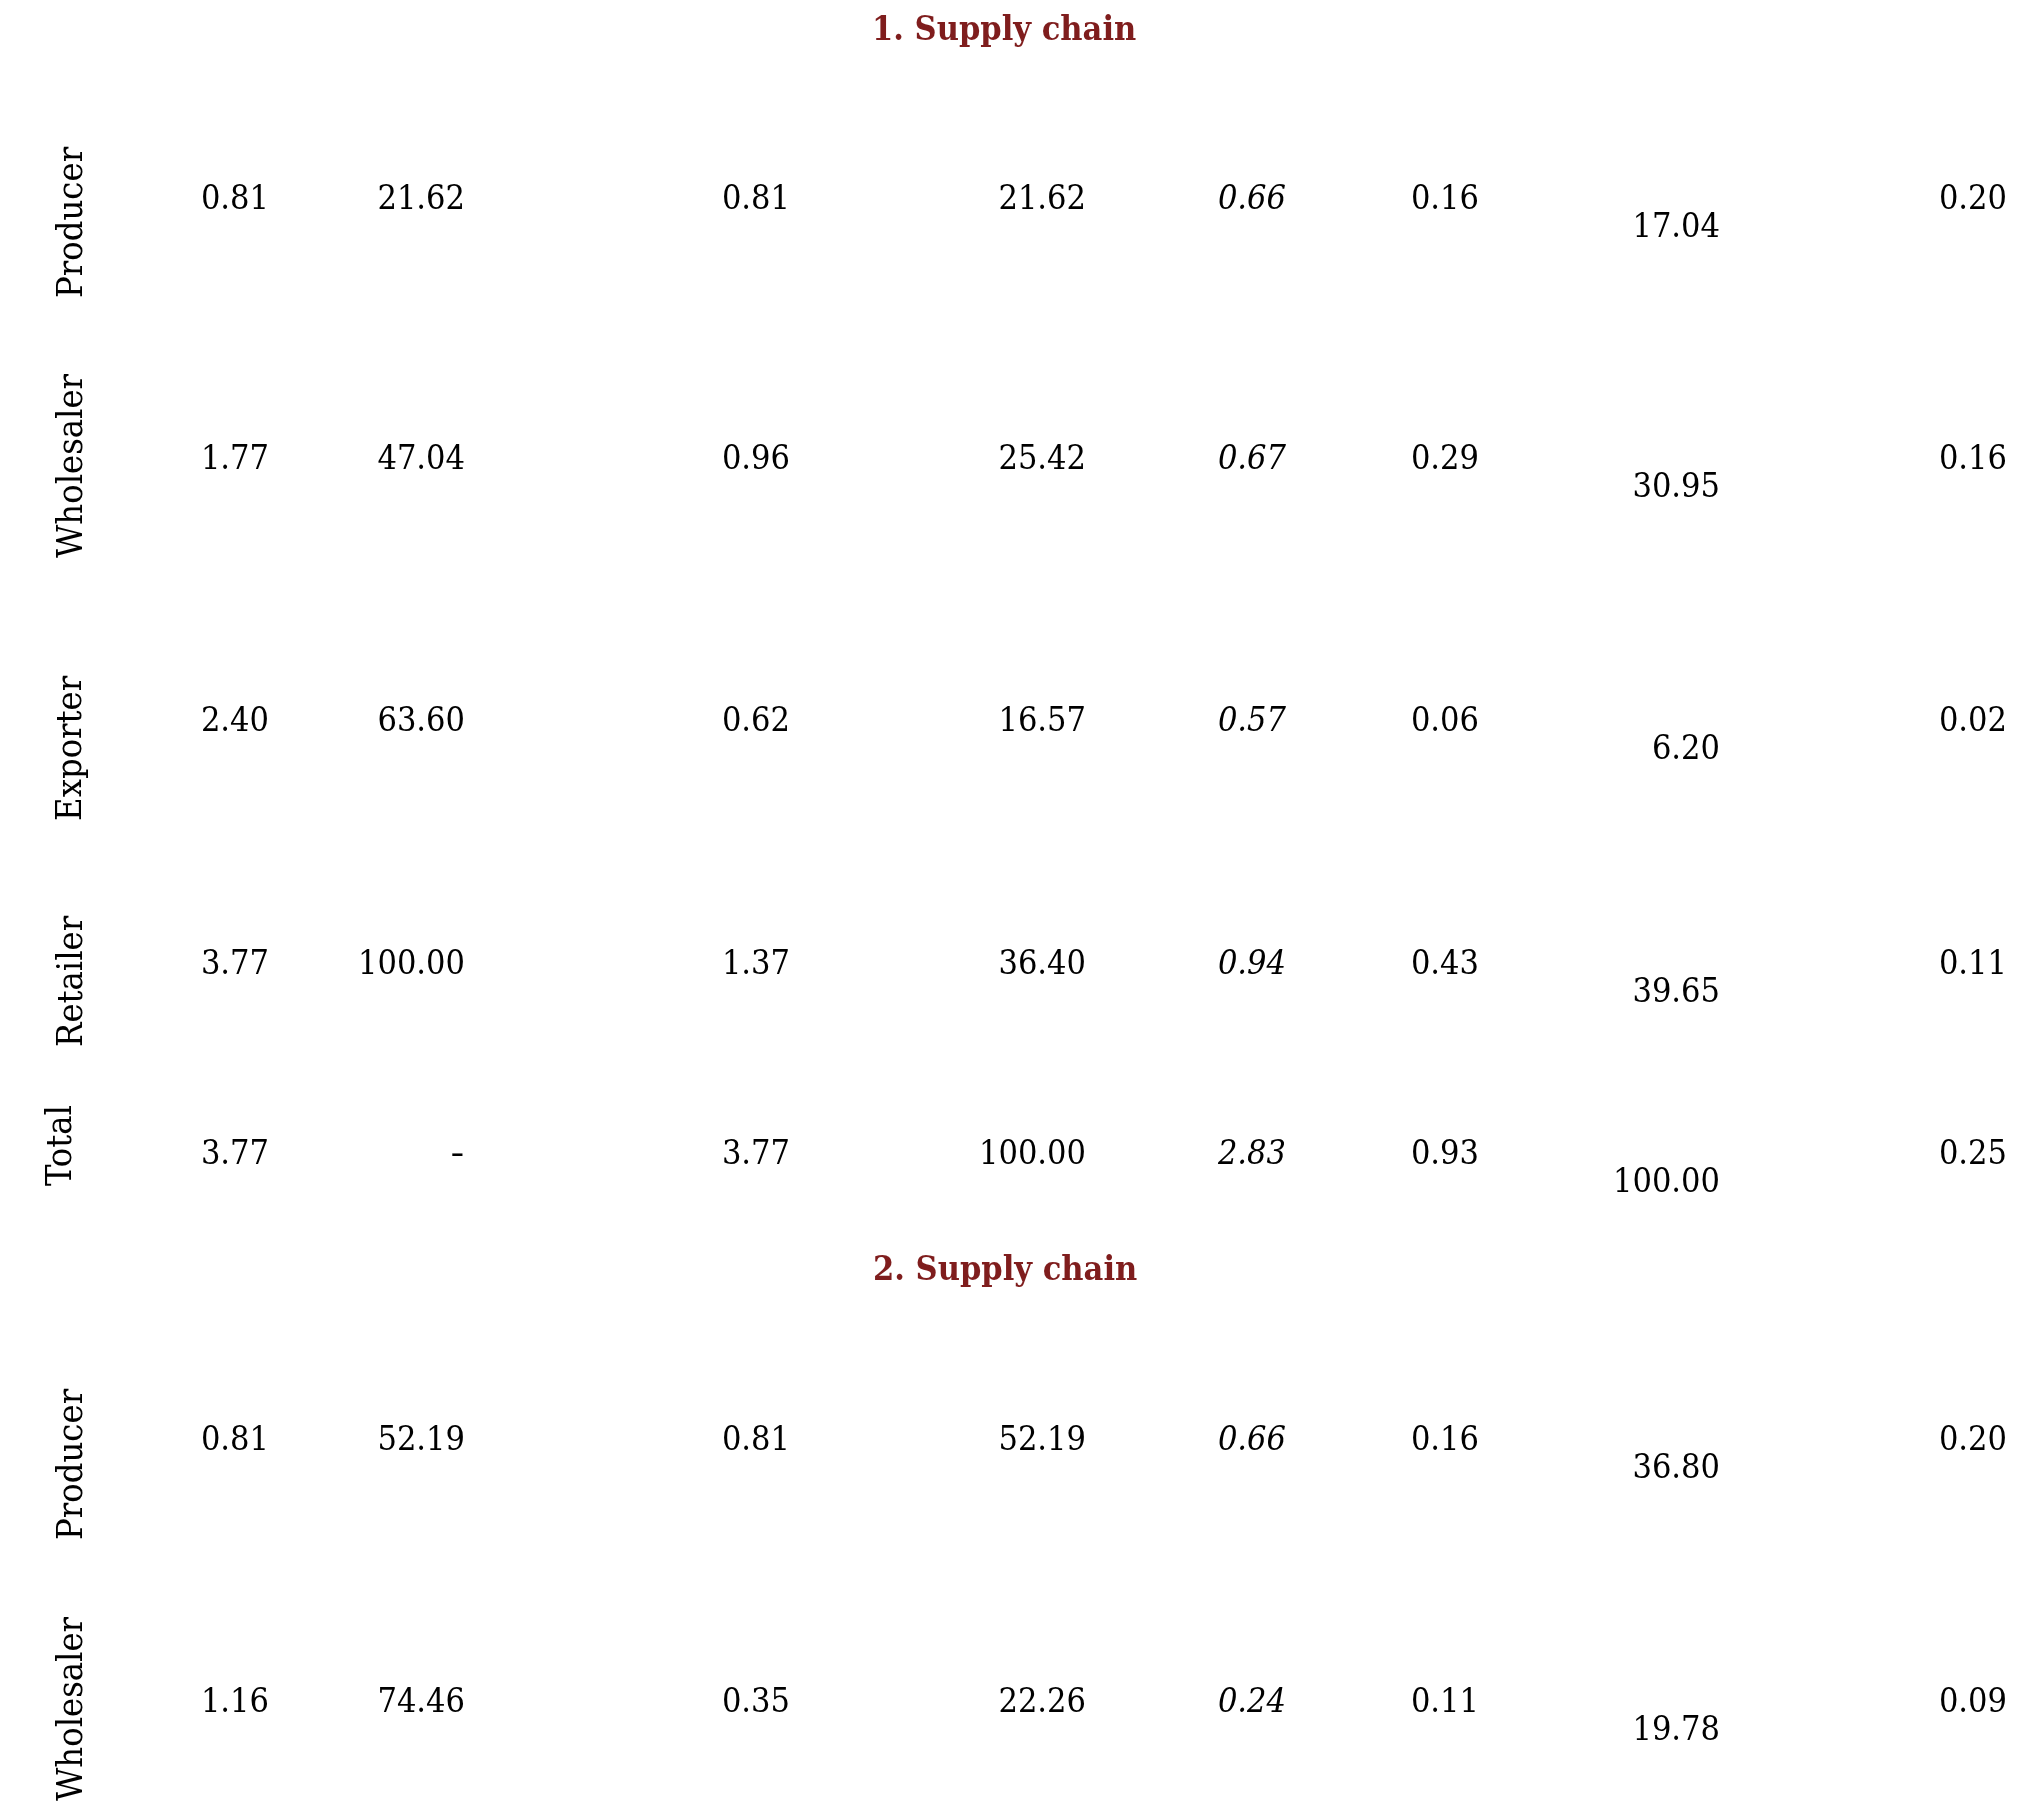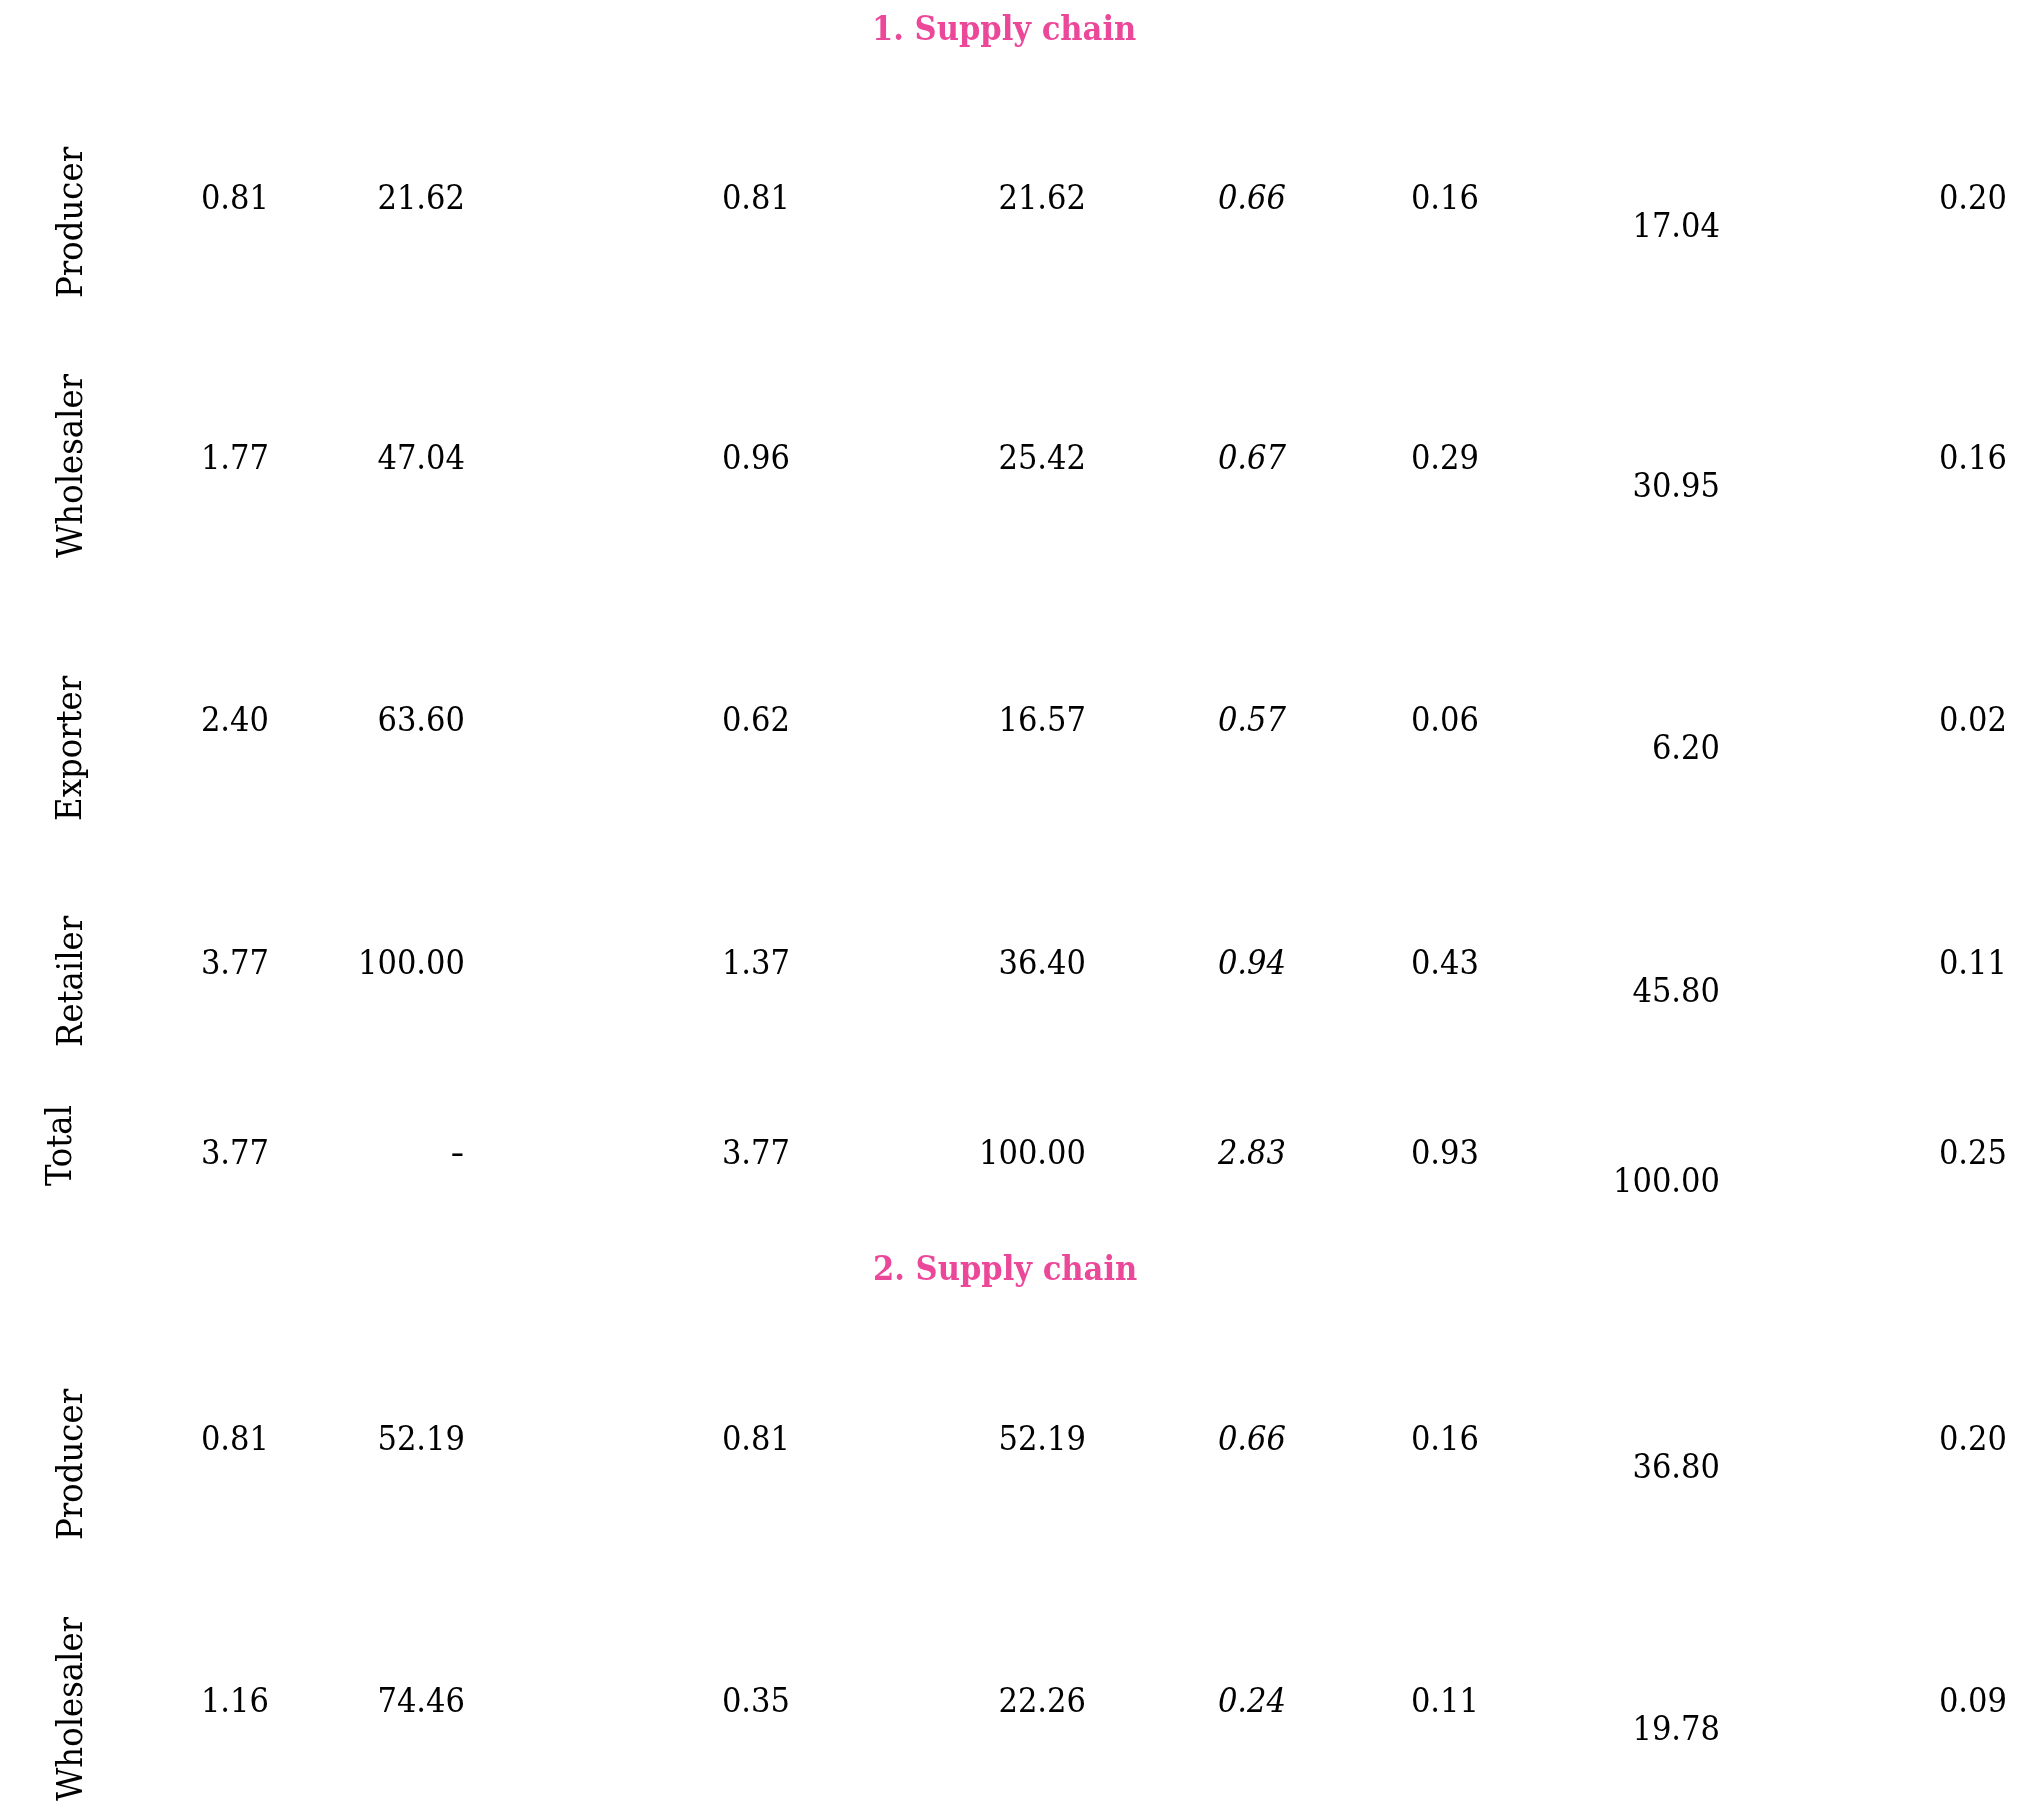--- a/index.html
+++ b/index.html
@@ -18,21 +18,21 @@
     color: #000000;
   }
   .block-title {
     position: absolute;
     font-family: "DejaVu Serif Condensed", "DejaVu Serif", serif;
     font-stretch: condensed;
     font-weight: bold;
     font-size: 34px;
     line-height: 1;
     white-space: nowrap;
-    color: #ec4899;
+    color: #7f1d1d;
   }
   .row-label {
     position: absolute;
     font-family: "DejaVu Serif Condensed", "DejaVu Serif", serif;
     font-stretch: condensed;
     font-size: 36px;
     line-height: 1;
     white-space: nowrap;
     transform-origin: 0 0;
     transform: rotate(-90deg);
@@ -125,21 +125,21 @@
   <div class="cell r2 c6">6.20</div>
   <div class="cell r2 c7">0.02</div>
 
   <div class="row-label" id="row-label-3">Retailer</div>
   <div class="cell r3 c0">3.77</div>
   <div class="cell r3 c1">100.00</div>
   <div class="cell r3 c2">1.37</div>
   <div class="cell r3 c3">36.40</div>
   <div class="cell r3 c4">0.94</div>
   <div class="cell r3 c5">0.43</div>
-  <div class="cell r3 c6">45.80</div>
+  <div class="cell r3 c6">39.65</div>
   <div class="cell r3 c7">0.11</div>
 
   <div class="row-label" id="row-label-4">Total</div>
   <div class="cell r4 c0">3.77</div>
   <div class="cell r4 c1"><span class="dash">-</span></div>
   <div class="cell r4 c2">3.77</div>
   <div class="cell r4 c3">100.00</div>
   <div class="cell r4 c4">2.83</div>
   <div class="cell r4 c5">0.93</div>
   <div class="cell r4 c6">100.00</div>

